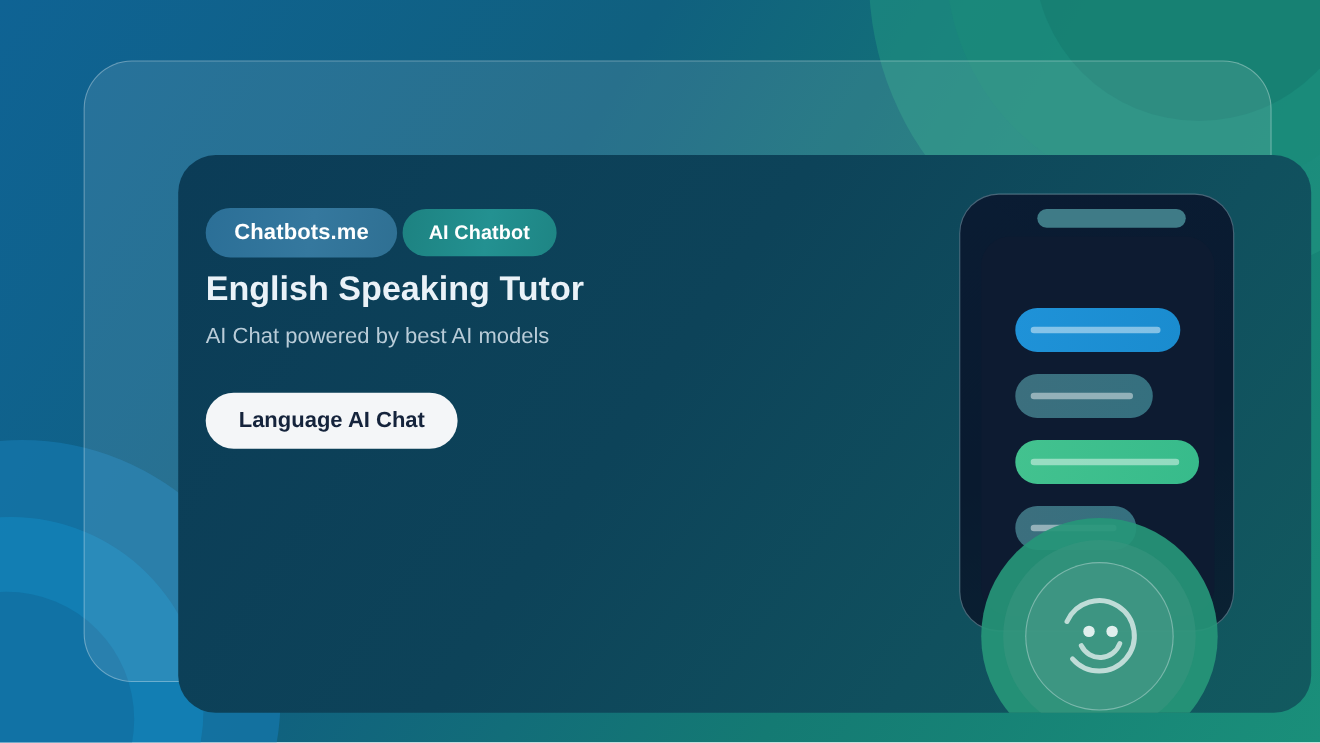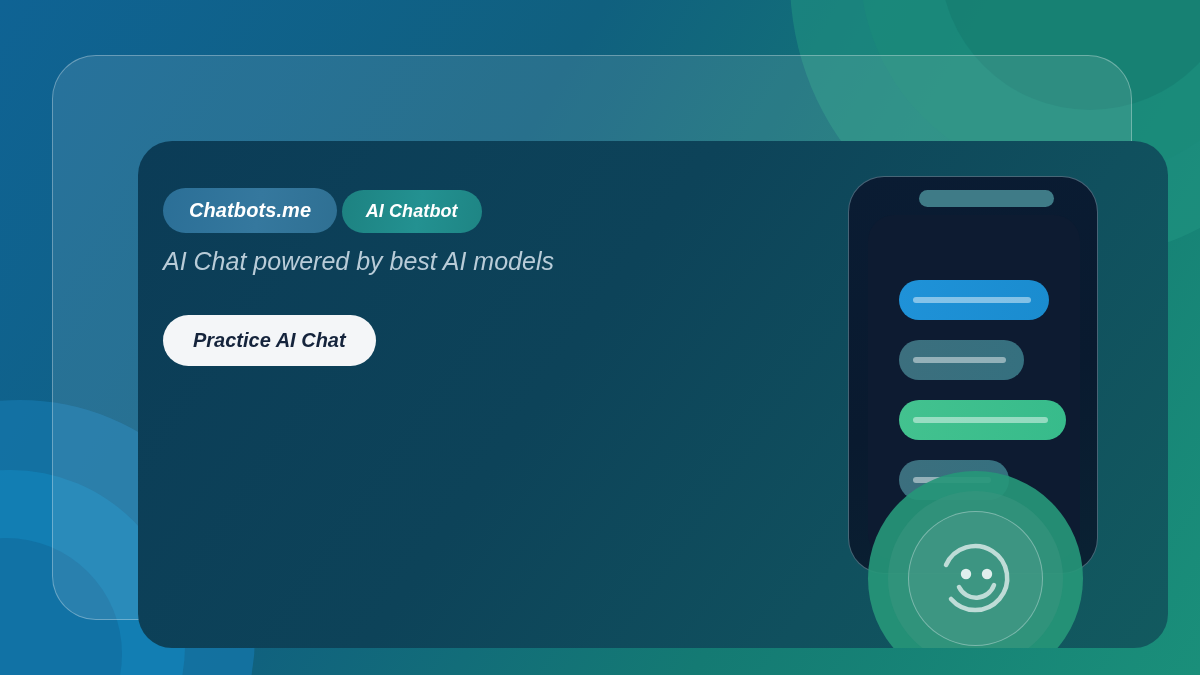--- a/index.html
+++ b/index.html
@@ -29,28 +29,27 @@
   .deco-tr-2 { width: 430px; height: 430px; right: -90px;  top: -250px; background: rgba(26,138,122,0.60); }
   .deco-tr-3 { width: 300px; height: 300px; right: -40px;  top: -190px; background: rgba(22,124,112,0.65); }
 
   .deco-bl-1 { width: 470px; height: 470px; left: -215px; bottom: -195px; background: rgba(21,119,172,0.72); }
   .deco-bl-2 { width: 350px; height: 350px; left: -165px; bottom: -145px; background: rgba(18,133,186,0.70); }
   .deco-bl-3 { width: 232px; height: 232px; left: -110px; bottom: -95px;  background: rgba(16,110,160,0.72); }
 
   
   #outer-frame {
     position: absolute;
-    left: 52px;
+    left: 76px;
     top: 55px;
     width: 1080px;
     height: 565px;
     border-radius: 44px;
     background: rgba(255,255,255,0.10);
     border: 1.5px solid rgba(255,255,255,0.30);
-    font-style: italic;
   }
 
   
   #card {
     position: absolute;
     left: 85px;
     top: 85px;
     width: 1030px;
     height: 507px;
     border-radius: 34px;
@@ -97,21 +96,21 @@
   #subheadline {
     margin-top: 11px;
     font-size: 31px;
     font-weight: bold;
     line-height: 1.15;
     color: #eaf2f8;
   }
 
   #tagline {
     margin-top: 14px;
-    font-size: 25px;
+    font-size: 20px;
     color: #b9ccd8;
   }
 
   #description {
     margin-top: 17px;
     font-size: 17px;
     color: #a6bdcc;
   }
 
   #cta-button {
@@ -228,25 +227,26 @@
   <div id="outer-frame">
     <div id="card">
 
       <div id="content">
 
         <div id="brand-pill" class="pill">Chatbots.me</div>
 
         <div id="category-pill" class="pill">AI Chatbot</div>
 
 
+        <h2 id="subheadline">English Speaking Tutor</h2>
 
         <p id="tagline">AI Chat powered by best AI models</p>
 
 
-        <div id="cta-button">Practice AI Chat</div>
+        <div id="cta-button">Language AI Chat</div>
       </div>
 
       <div id="phone">
 
         <div id="phone-header-bar"></div>
 
         <div id="phone-screen">
           <div id="bubble-1" class="bubble">
             <div class="bubble-line"></div>
           </div>

